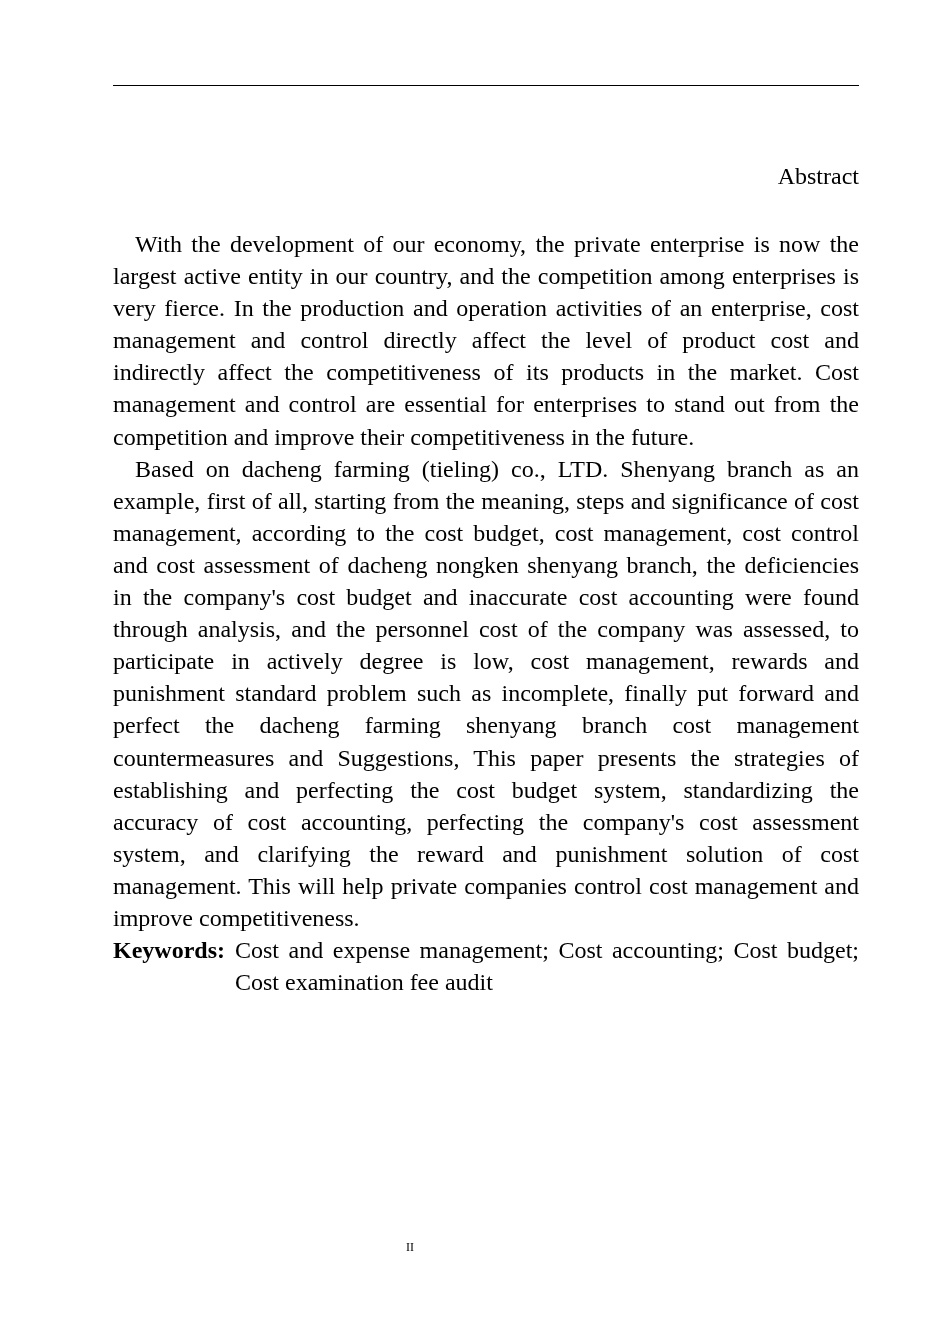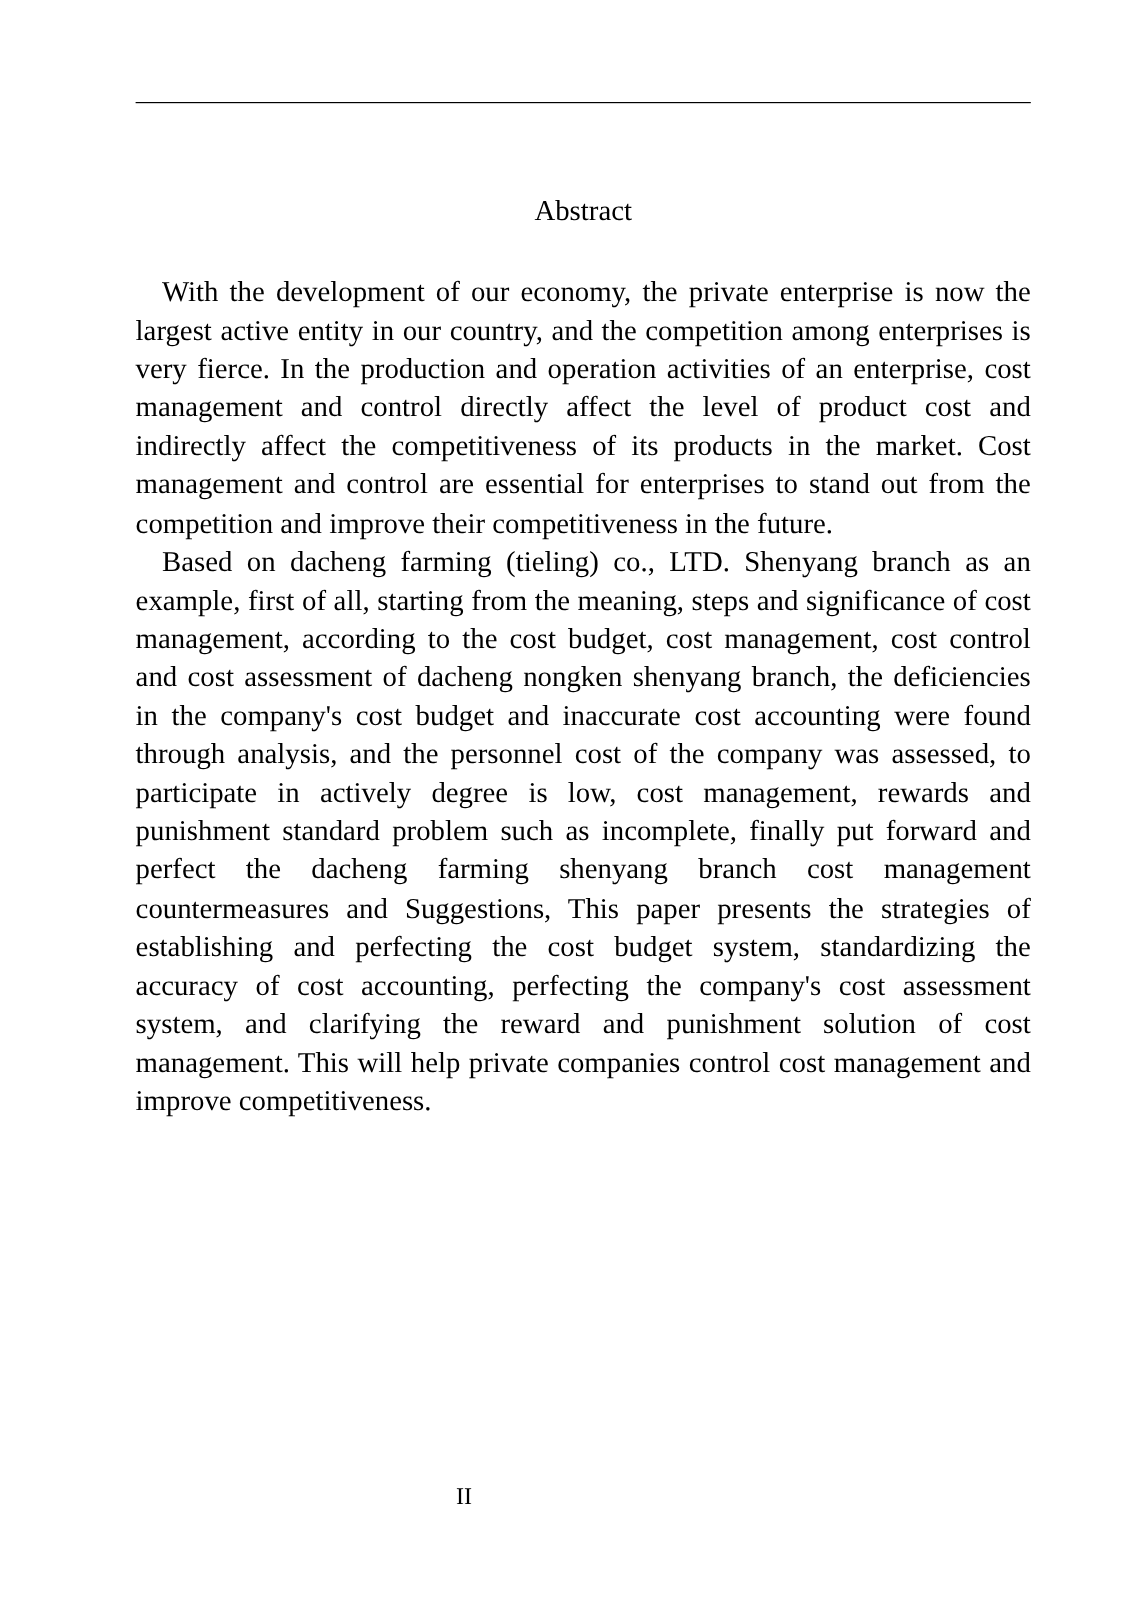--- a/index.html
+++ b/index.html
@@ -21,21 +21,21 @@
       top: 85px;
       width: 746px;
       height: 0;
       border-top: 1.5px solid #000000;
     }
     .title {
       position: absolute;
       left: 113px;
       top: 160px;
       width: 746px;
-      text-align: center;
+      text-align: right;
       font-size: 24px;
       line-height: 32px;
       margin: 0;
       font-weight: normal;
     }
     .body-text {
       position: absolute;
       left: 113px;
       top: 228px;
       width: 746px;
@@ -59,30 +59,34 @@
     .keywords-value {
       flex: 1;
       text-align: justify;
       text-align-last: left;
     }
     .page-number {
       position: absolute;
       left: 380px;
       top: 1238px;
       width: 60px;
-      text-align: left;
-      font-size: 20px;
+      text-align: center;
+      font-size: 12px;
       line-height: 18px;
     }
   </style>
 </head>
 <body>
 
 <div class="header-rule"></div>
 
 <h1 class="title">Abstract</h1>
 
 <div class="body-text">
   <p class="para">With the development of our economy, the private enterprise is now the largest active entity in our country, and the competition among enterprises is very fierce. In the production and operation activities of an enterprise, cost management and control directly affect the level of product cost and indirectly affect the competitiveness of its products in the market. Cost management and control are essential for enterprises to stand out from the competition and improve their competitiveness in the future.</p>
   <p class="para">Based on dacheng farming (tieling) co., LTD. Shenyang branch as an example, first of all, starting from the meaning, steps and significance of cost management, according to the cost budget, cost management, cost control and cost assessment of dacheng nongken shenyang branch, the deficiencies in the company's cost budget and inaccurate cost accounting were found through analysis, and the personnel cost of the company was assessed, to participate in actively degree is low, cost management, rewards and punishment standard problem such as incomplete, finally put forward and perfect the dacheng farming shenyang branch cost management countermeasures and Suggestions, This paper presents the strategies of establishing and perfecting the cost budget system, standardizing the accuracy of cost accounting, perfecting the company's cost assessment system, and clarifying the reward and punishment solution of cost management. This will help private companies control cost management and improve competitiveness.</p>
+  <div class="keywords">
+    <span class="keywords-label">Keywords:</span>
+    <span class="keywords-value">Cost and expense management; Cost accounting; Cost budget; Cost examination fee audit</span>
+  </div>
 </div>
 
 <div class="page-number">II</div>
 
 </body></html>

